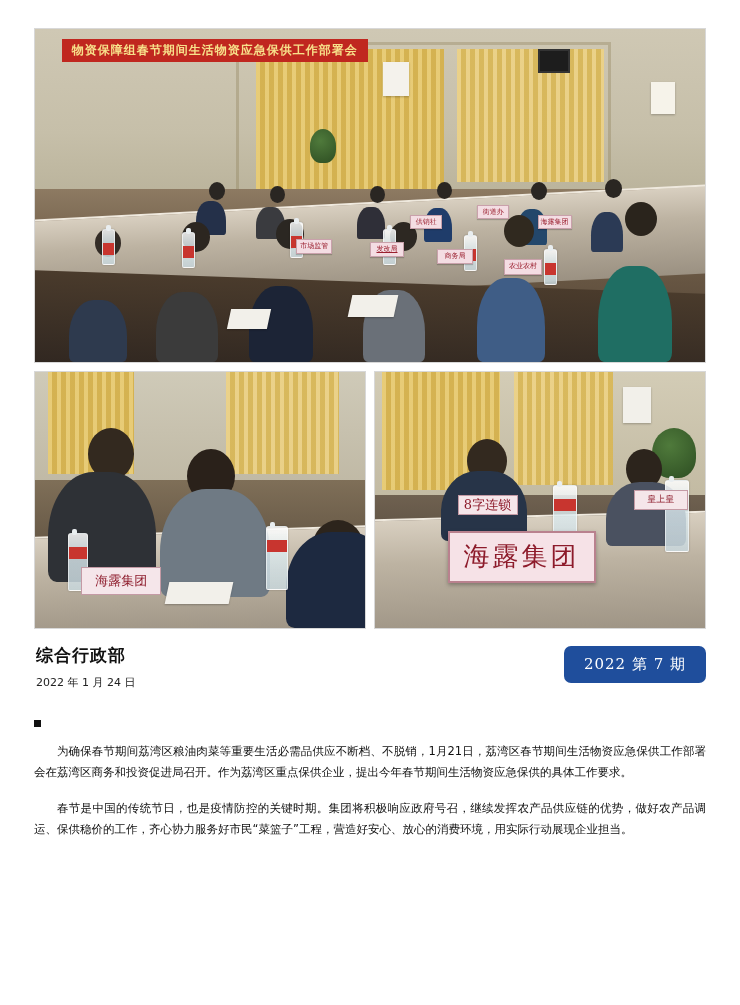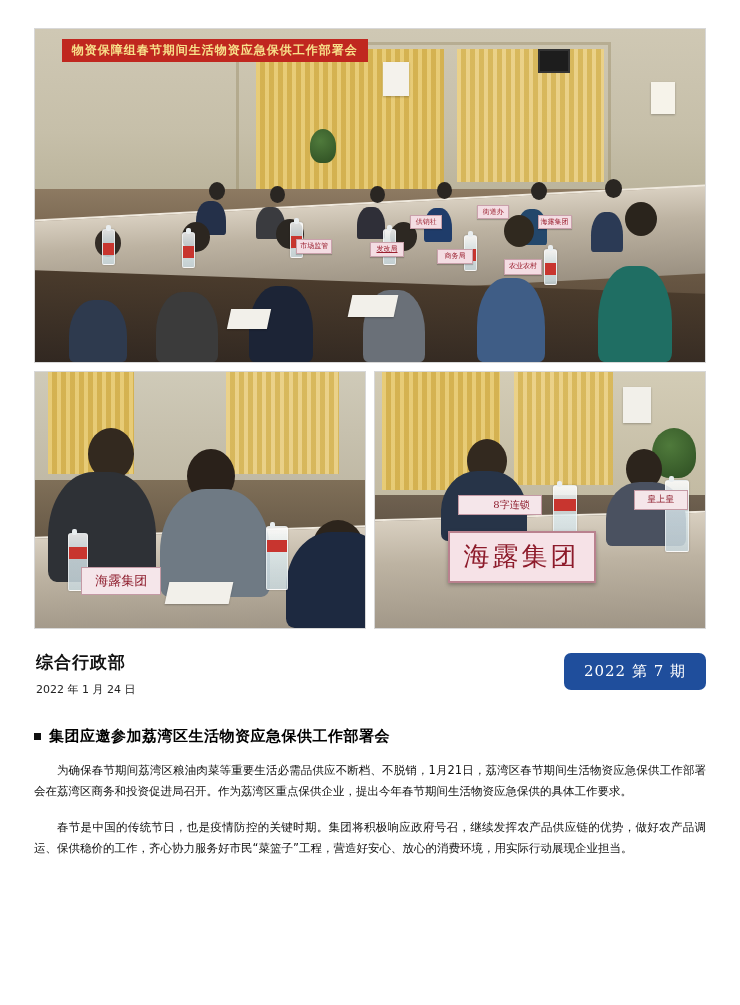--- a/index.html
+++ b/index.html
@@ -210,21 +210,21 @@
     background: #f2f0ea;
     box-shadow: 0 1px 2px rgba(0,0,0,.25);
     transform: skewX(-12deg);
   }
 
   
   .meta-row {
     display: flex;
     align-items: flex-start;
     justify-content: space-between;
-    margin-top: 22px;
+    margin-top: 15px;
   }
   .dept-block {
     padding-left: 2px;
   }
   .dept-name {
     font-size: 17px;
     font-weight: bold;
     font-family: "DejaVu Sans", "Liberation Sans", sans-serif;
     color: #111;
     letter-spacing: 1px;
@@ -389,39 +389,38 @@
 
         <div class="head" style="left:28%;top:26%;width:40px;height:44px;background:#33291f;"></div>
         <div class="person" style="left:20%;bottom:34%;width:86px;height:70px;background:#273448;"></div>
 
         <div class="head" style="left:76%;top:30%;width:36px;height:40px;background:#2c241c;"></div>
         <div class="person" style="left:70%;bottom:32%;width:80px;height:64px;background:#4a5160;"></div>
 
         <div class="bottle" style="left:54%;top:44%;width:22px;height:66px;"></div>
         <div class="bottle" style="left:88%;top:42%;width:22px;height:70px;"></div>
 
-        <div class="small-plate" style="left:25%;top:48%;width:58px;height:18px;font-size:10px;padding-left:24px;">8字连锁</div>
+        <div class="small-plate" style="left:25%;top:48%;width:58px;height:18px;font-size:13px;">8字连锁</div>
         <div class="small-plate" style="left:76%;top:46%;width:52px;height:18px;font-size:9px;margin-left:8px;">皇上皇</div>
 
         <div class="big-plate" style="left:22%;top:62%;width:144px;height:48px;">海露集团</div>
       </div>
     </div>
 
   </div>
 
   <div class="meta-row">
     <div class="dept-block">
       <div class="dept-name">综合行政部</div>
       <div class="dept-date">2022 年 1 月 24 日</div>
     </div>
     <div class="issue-badge">2022  第 7 期</div>
   </div>
 
   <div class="article">
     <div class="headline">
       <span class="bullet-square"></span>
-      <span>集团应邀参加荔湾区生活物资应急保供工作部署会</span>
     </div>
     <p class="para">为确保春节期间荔湾区粮油肉菜等重要生活必需品供应不断档、不脱销，1月21日，荔湾区春节期间生活物资应急保供工作部署会在荔湾区商务和投资促进局召开。作为荔湾区重点保供企业，提出今年春节期间生活物资应急保供的具体工作要求。</p>
     <p class="para">春节是中国的传统节日，也是疫情防控的关键时期。集团将积极响应政府号召，继续发挥农产品供应链的优势，做好农产品调运、保供稳价的工作，齐心协力服务好市民“菜篮子”工程，营造好安心、放心的消费环境，用实际行动展现企业担当。</p>
   </div>
 
 </div>
 
 </body></html>

